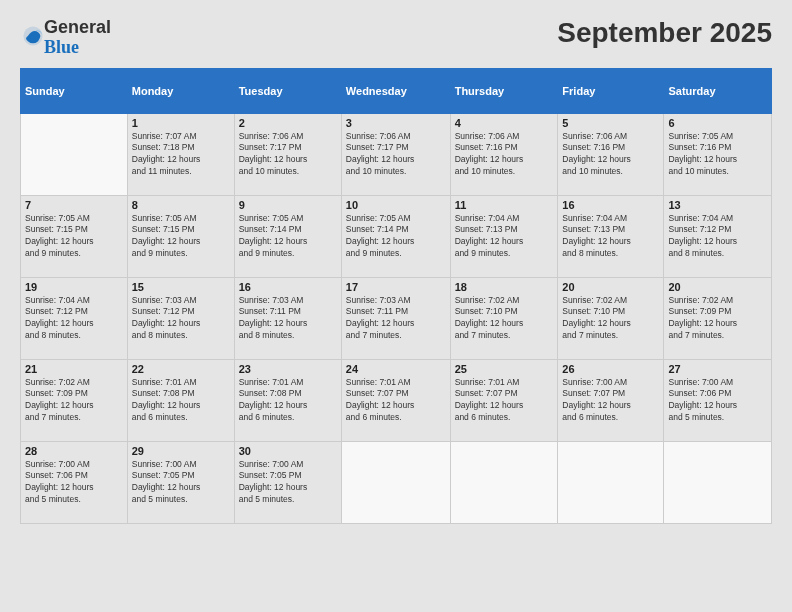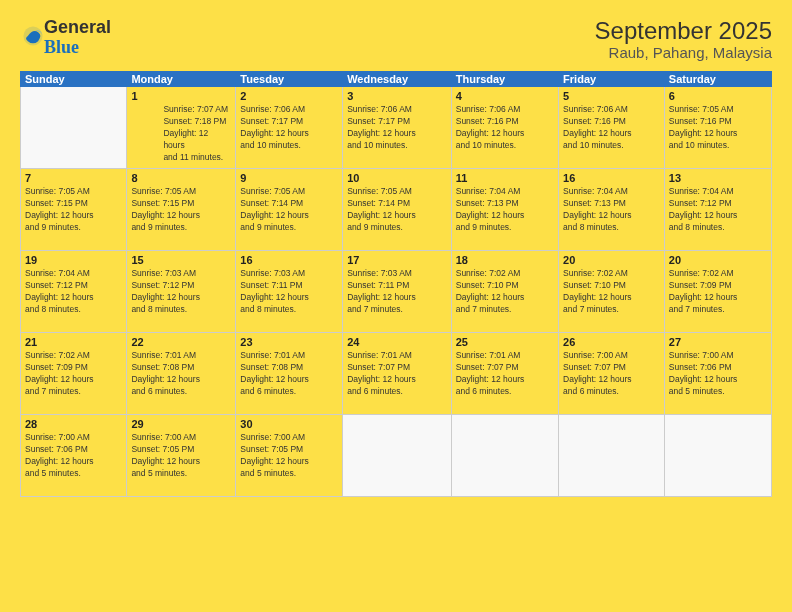--- a/index.html
+++ b/index.html
@@ -7,21 +7,21 @@
       font-family: Arial, sans-serif;
       background: #fff;
       width: 792px;
       height: 612px;
       overflow: hidden;
     }
     .page {
       width: 792px;
       height: 612px;
       padding: 18px 20px 10px 20px;
-      background: #fde047;
+      background: #e5e5e5;
     }
     .header {
       display: flex;
       justify-content: space-between;
       align-items: flex-start;
       margin-bottom: 10px;
     }
     .logo {
       display: flex;
       align-items: center;
@@ -35,38 +35,38 @@
     .logo-blue { color: #1a6fbd; font-family: Liberation Serif, serif; }
     .logo-icon {
       width: 22px;
       height: 22px;
       margin-left: 2px;
     }
     .title-block {
       text-align: right;
     }
     .month-title {
-      font-size: 24px;
-      font-weight: normal;
+      font-size: 28px;
+      font-weight: bold;
       color: #333;
       line-height: 1.1;
     }
     .location {
       font-size: 15px;
       color: #555;
     }
     .calendar {
       width: 100%;
       border-collapse: collapse;
       font-size: 9.5px;
     }
     .calendar th {
       background: #2a72c3;
       color: #fff;
-      padding: 1px 4px;
+      padding: 16px 4px;
       text-align: left;
       font-size: 11px;
       font-weight: bold;
       border: 1px solid #2a72c3;
     }
     .calendar td {
       border: 1px solid #ccc;
       vertical-align: top;
       padding: 3px 4px;
       width: 113px;
@@ -102,42 +102,41 @@
       </div>
       <div>
         <div class="logo-text">
           <span class="logo-general">General</span><br>
           <span class="logo-blue">Blue</span>
         </div>
       </div>
     </div>
     <div class="title-block">
       <div class="month-title">September 2025</div>
-      <div class="location">Raub, Pahang, Malaysia</div>
     </div>
   </div>
 
   <table class="calendar">
     <thead>
       <tr>
         <th>Sunday</th>
         <th>Monday</th>
         <th>Tuesday</th>
         <th>Wednesday</th>
         <th>Thursday</th>
         <th>Friday</th>
         <th>Saturday</th>
       </tr>
     </thead>
     <tbody id="calendar-body">
     <tr>
           <td class="empty"></td>
           <td>
             <div class="day-num">1</div>
-            <div class="day-info" style="white-space: pre-line; margin-left: 32px;">Sunrise: 7:07 AM
+            <div class="day-info" style="white-space: pre-line;">Sunrise: 7:07 AM
 Sunset: 7:18 PM
 Daylight: 12 hours
 and 11 minutes.</div>
           </td>
           <td>
             <div class="day-num">2</div>
             <div class="day-info" style="white-space: pre-line;">Sunrise: 7:06 AM
 Sunset: 7:17 PM
 Daylight: 12 hours
 and 10 minutes.</div>

